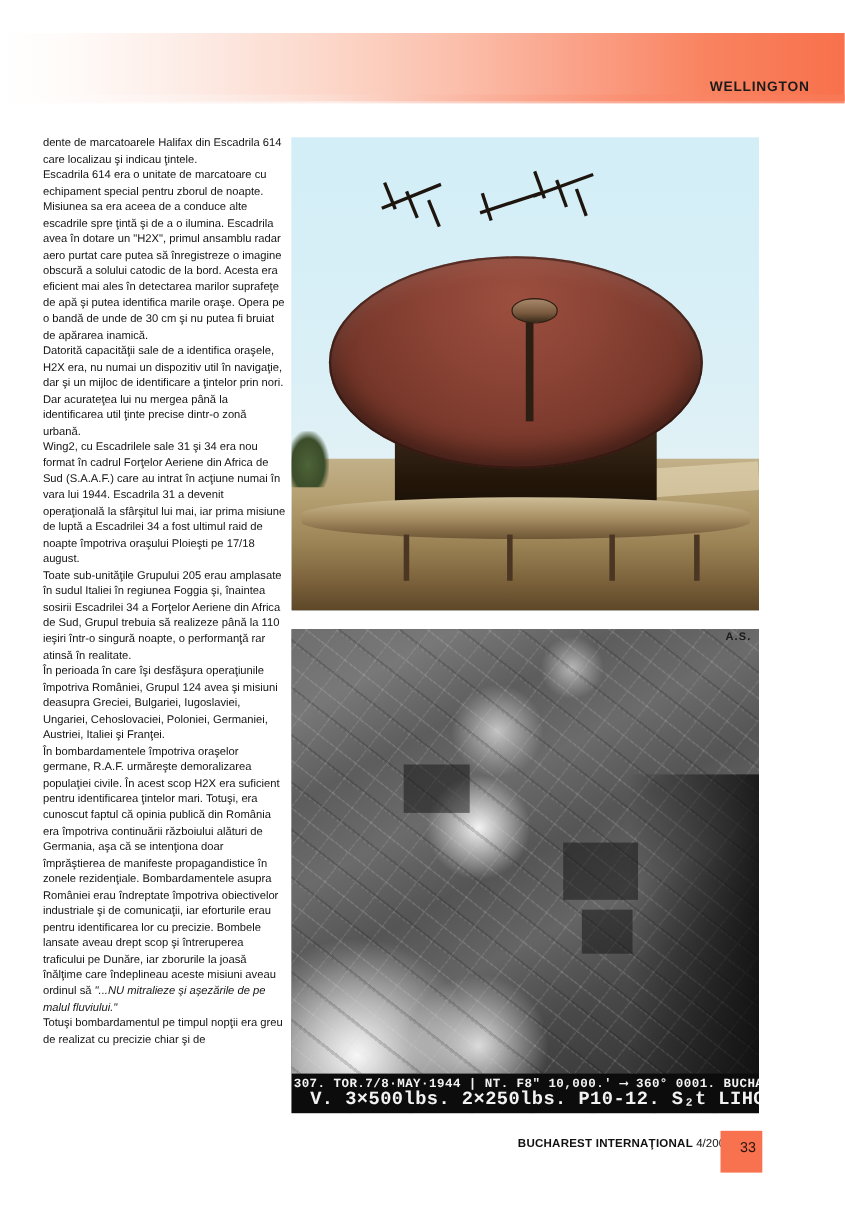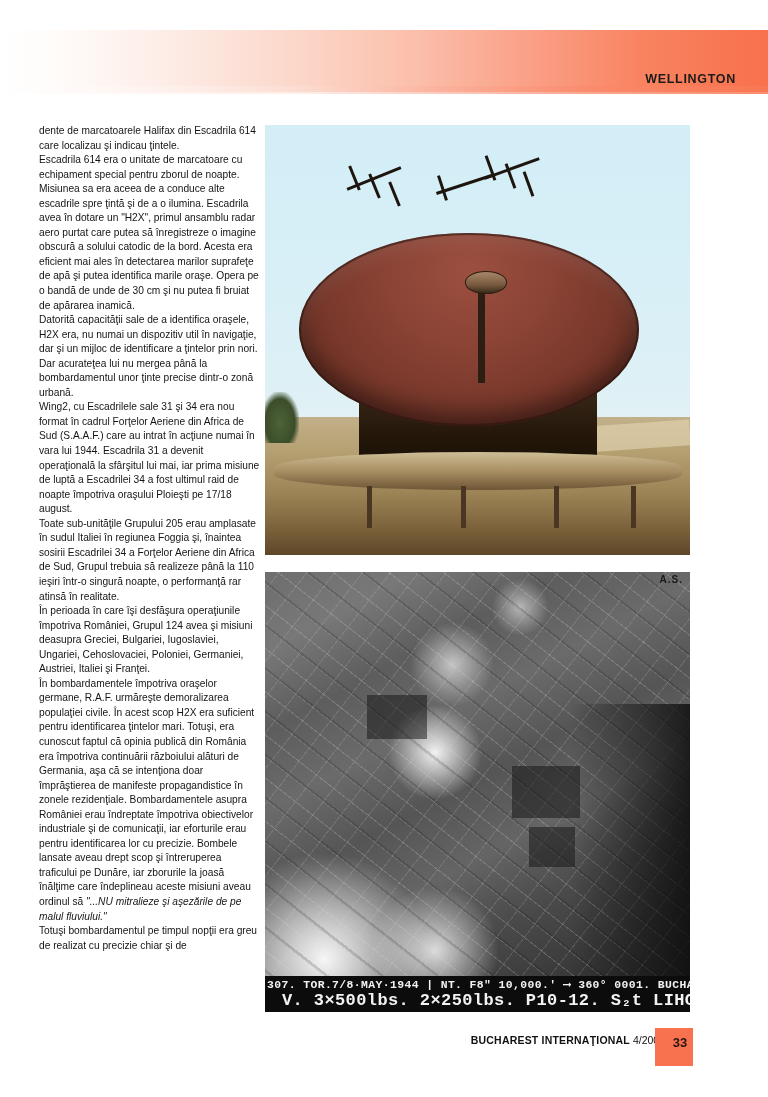--- a/index.html
+++ b/index.html
@@ -311,36 +311,36 @@
     height: 38px;
     background: #f8724f;
   }
   #footer-page-number {
     position: absolute;
     left: 0;
     top: 7px;
     width: 50px;
     text-align: center;
     font-size: 13px;
-    font-weight: bold;
+    font-weight: normal;
     color: #2b1410;
     font-family: "Liberation Sans", sans-serif;
   }
 </style>
 </head>
 <body>
 
 <div id="header-band"></div>
 <div id="header-band-fade"></div>
 <div id="header-title">WELLINGTON</div>
 
 <div id="text-column">
   <p>dente de marcatoarele Halifax din Escadrila 614 care localizau şi indicau ţintele.</p>
   <p>Escadrila 614 era o unitate de marcatoare cu echipament special pentru zborul de noapte. Misiunea sa era aceea de a conduce alte escadrile spre ţintă şi de a o ilumina. Escadrila avea în dotare un "H2X", primul ansamblu radar aero purtat care putea să înregistreze o imagine obscură a solului catodic de la bord. Acesta era eficient mai ales în detectarea marilor suprafeţe de apă şi putea identifica marile oraşe. Opera pe o bandă de unde de 30 cm şi nu putea fi bruiat de apărarea inamică.</p>
-  <p>Datorită capacităţii sale de a identifica oraşele, H2X era, nu numai un dispozitiv util în navigaţie, dar şi un mijloc de identificare a ţintelor prin nori. Dar acurateţea lui nu mergea până la bombardamentul unor ţinte precise dintr-o zonă urbană.</p>
+  <p>Datorită capacităţii sale de a identifica oraşele, H2X era, nu numai un dispozitiv util în navigaţie, dar şi un mijloc de identificare a ţintelor prin nori. Dar acurateţea lui nu mergea până la identificarea util ţinte precise dintr-o zonă urbană.</p>
   <p>Wing2, cu Escadrilele sale 31 şi 34 era nou format în cadrul Forţelor Aeriene din Africa de Sud (S.A.A.F.) care au intrat în acţiune numai în vara lui 1944. Escadrila 31 a devenit operaţională la sfârşitul lui mai, iar prima misiune de luptă a Escadrilei 34 a fost ultimul raid de noapte împotriva oraşului Ploieşti pe 17/18 august.</p>
   <p>Toate sub-unităţile Grupului 205 erau amplasate în sudul Italiei în regiunea Foggia şi, înaintea sosirii Escadrilei 34 a Forţelor Aeriene din Africa de Sud, Grupul trebuia să realizeze până la 110 ieşiri într-o singură noapte, o performanţă rar atinsă în realitate.</p>
   <p>În perioada în care îşi desfăşura operaţiunile împotriva României, Grupul 124 avea şi misiuni deasupra Greciei, Bulgariei, Iugoslaviei, Ungariei, Cehoslovaciei, Poloniei, Germaniei, Austriei, Italiei şi Franţei.</p>
   <p><span>În bombardamentele împotriva oraşelor germane, R.A.F. urmăreşte demoralizarea populaţiei civile. În acest scop H2X era suficient pentru identificarea ţintelor mari. Totuşi, era cunoscut faptul că opinia publică din România era împotriva continuării războiului alături de Germania, aşa că se intenţiona doar împrăştierea de manifeste propagandistice în zonele rezidenţiale. Bombardamentele asupra României erau îndreptate împotriva obiectivelor industriale şi de comunicaţii, iar eforturile erau pentru identificarea lor cu precizie. Bombele lansate aveau drept scop şi întreruperea traficului pe Dunăre, iar zborurile la joasă înălţime care îndeplineau aceste misiuni aveau ordinul să </span><span class="inline-italic">"...NU mitralieze şi aşezările de pe malul fluviului."</span></p>
   <p>Totuşi bombardamentul pe timpul nopţii era greu de realizat cu precizie chiar şi de</p>
 </div>
 
 <div id="photo-radar">
   <div class="radar-sky"></div>
   <div class="radar-ground"></div>

